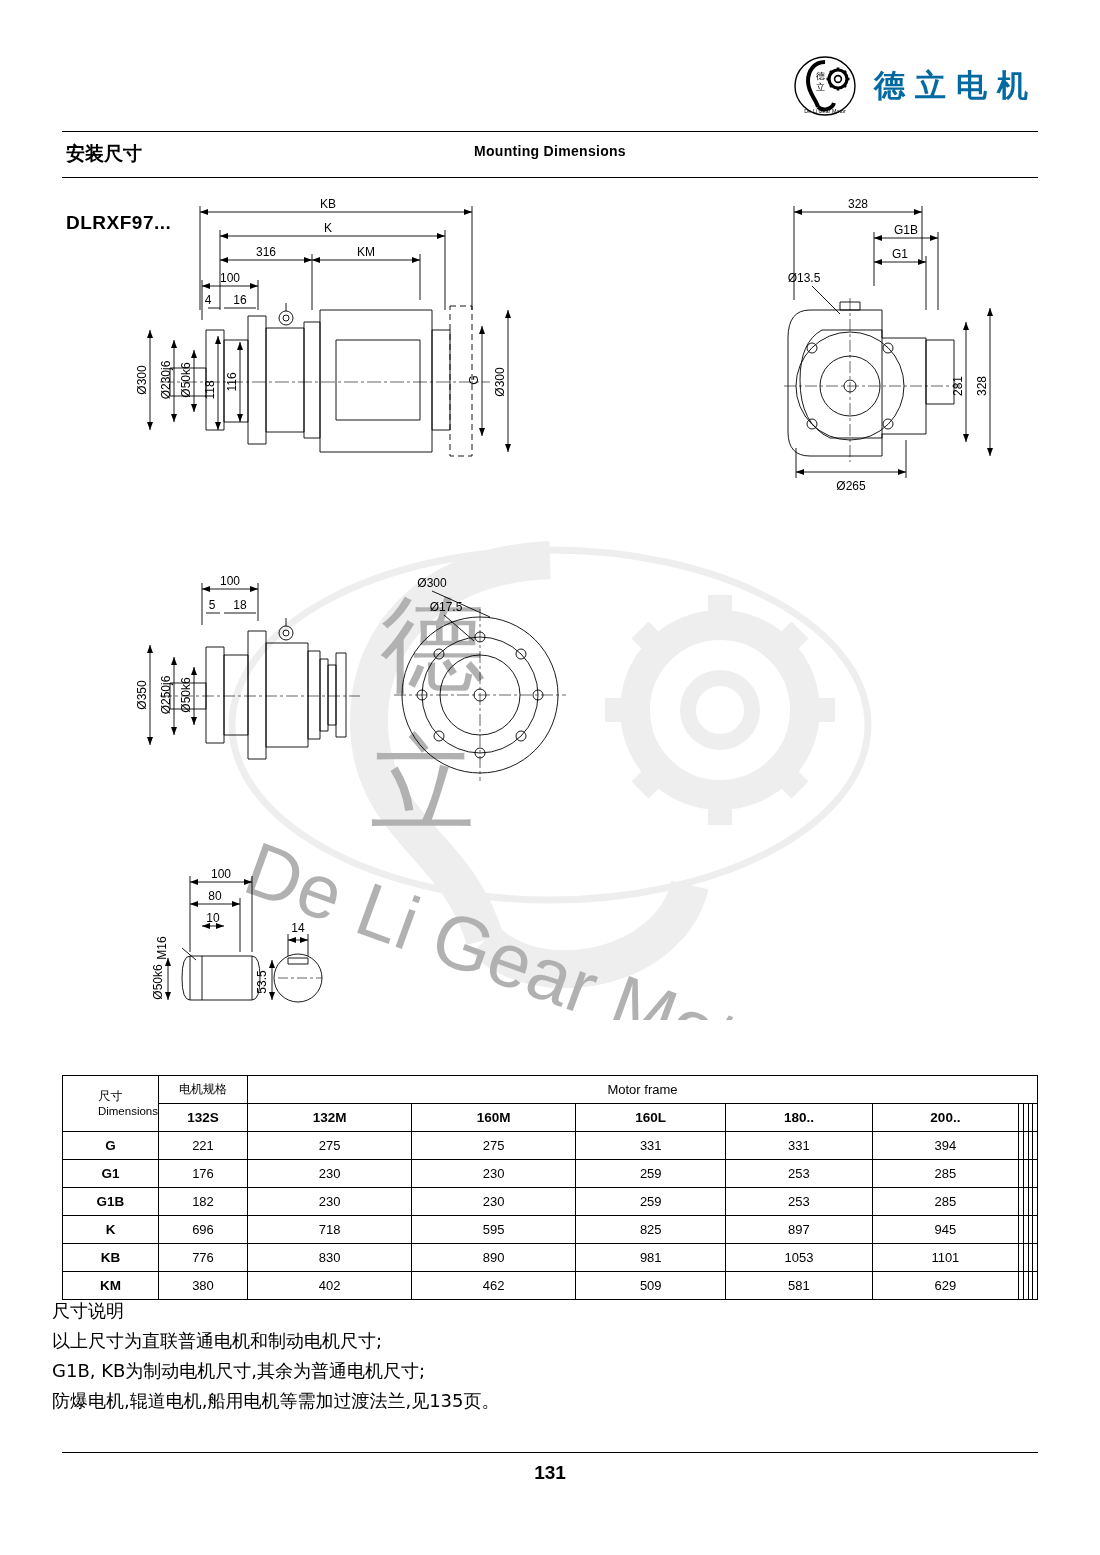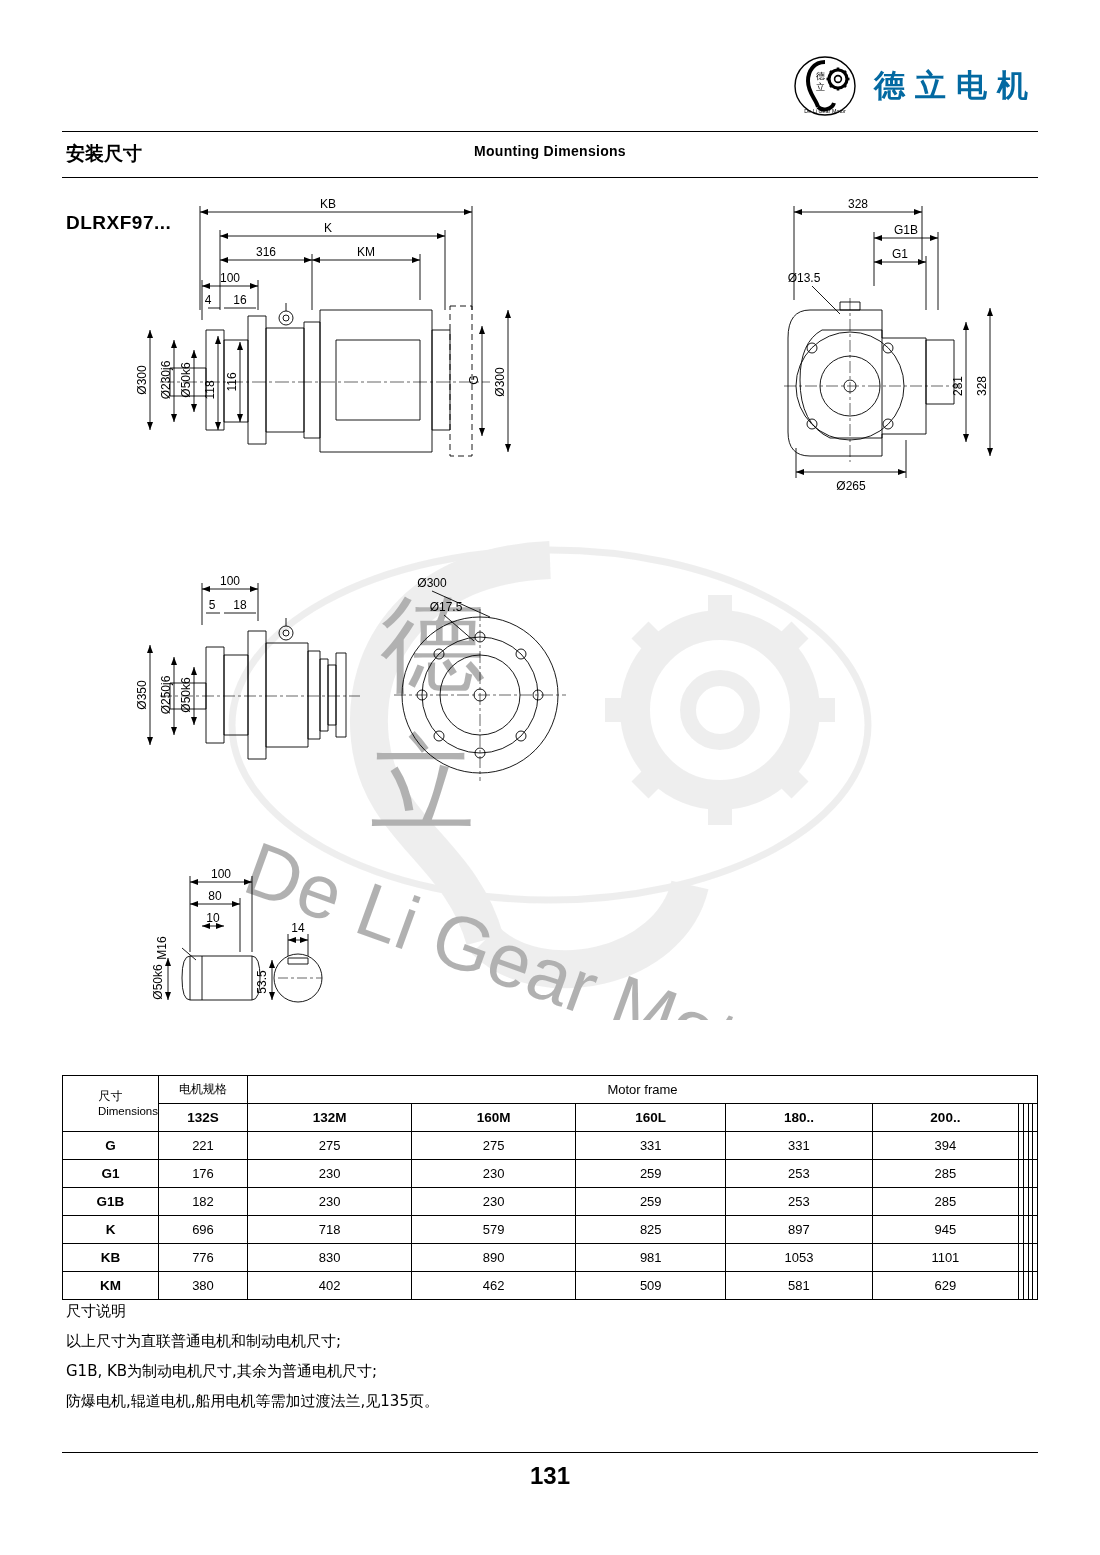--- a/index.html
+++ b/index.html
@@ -122,25 +122,25 @@
   .cell-cn {
     font-family: "DejaVu Sans", sans-serif;
     font-size: 12px;
     line-height: 15px;
   }
   .cell-en { font-size: 11.5px; line-height: 14px; text-align: right; }
 
   
   .notes-left {
     position: absolute;
-    left: 66px;
+    left: 52px;
     top: 1296px;
     width: 460px;
     font-family: "DejaVu Sans", sans-serif;
-    font-size: 15px;
+    font-size: 18px;
     line-height: 30px;
   }
   .notes-right {
     position: absolute;
     left: 600px;
     top: 1296px;
     width: 430px;
     font-size: 13px;
     line-height: 30px;
   }
@@ -151,21 +151,21 @@
     left: 62px;
     right: 62px;
     top: 1452px;
     border-top: 1.5px solid #000;
   }
   .page-num {
     position: absolute;
     left: 0; right: 0;
     top: 1462px;
     text-align: center;
-    font-size: 24px;
+    font-size: 19px;
     font-weight: 700;
   }
 
   svg text {
     font-family: "Liberation Sans", sans-serif;
     fill: #000;
   }
 </style>
 </head>
 <body>
@@ -553,21 +553,21 @@
         <td>285</td>
         <td></td>
         <td></td>
         <td></td>
         <td></td>
       </tr>
       <tr>
         <td class="hdr-b">K</td>
         <td>696</td>
         <td>718</td>
-        <td>579</td>
+        <td>595</td>
         <td>825</td>
         <td>897</td>
         <td>945</td>
         <td></td>
         <td></td>
         <td></td>
         <td></td>
       </tr>
       <tr>
         <td class="hdr-b">KB</td>

